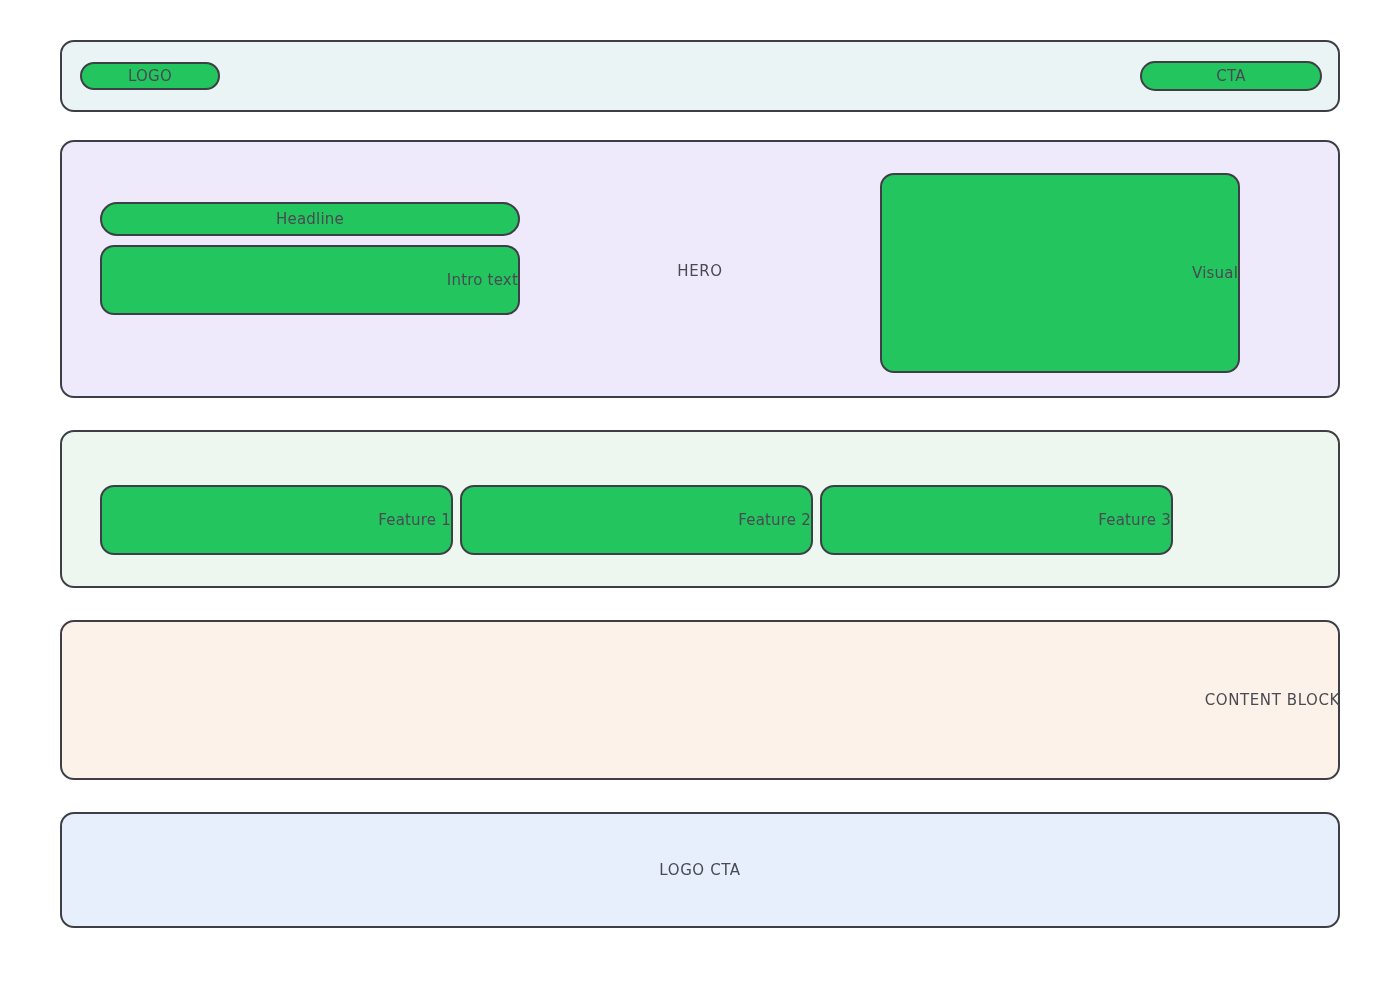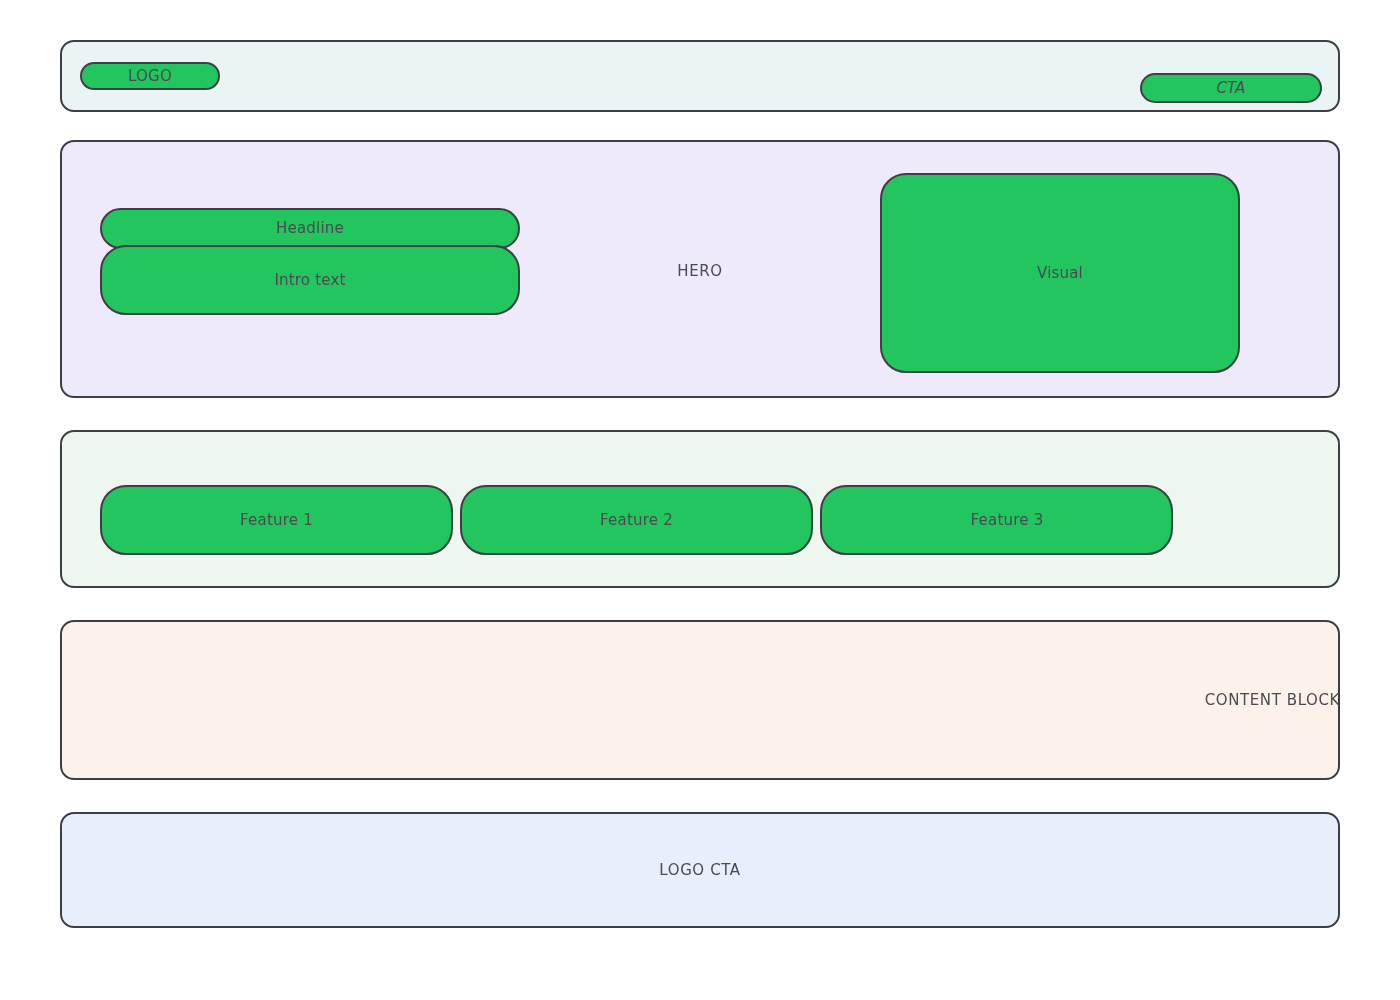--- a/index.html
+++ b/index.html
@@ -35,21 +35,21 @@
     position: absolute;
     box-sizing: border-box;
     border: 2.5px solid #3e3e46;
     background: #22c55e;
     display: flex;
     align-items: center;
     justify-content: center;
     text-align: center;
   }
   .box.pill { border-radius: 999px; }
-  .box.rounded { border-radius: 26px; }
+  .box.rounded { border-radius: 14px; justify-content: flex-end; }
 
   .label {
     font-size: 15px;
     color: #4a4a52;
     letter-spacing: 0.2px;
     line-height: 1;
     white-space: nowrap;
   }
   .label.caps {
     font-size: 15px;
@@ -63,28 +63,28 @@
     justify-content: center;
     pointer-events: none;
   }
 
   
   #header-section {
     left: 60px; top: 40px; width: 1280px; height: 72px;
     background: #eaf4f4;
   }
   #logo-chip  { left: 80px;  top: 62px; width: 140px; height: 28px; }
-  #header-cta { left: 1140px; top: 73px; width: 182px; height: 30px; font-style: italic; }
+  #header-cta { left: 1140px; top: 61px; width: 182px; height: 30px; }
 
   
   #hero-section {
     left: 60px; top: 140px; width: 1280px; height: 258px;
     background: #eeeafc;
   }
-  #hero-headline   { left: 100px; top: 208px; width: 420px; height: 41px; }
+  #hero-headline   { left: 100px; top: 202px; width: 420px; height: 34px; }
   #hero-intro      { left: 100px; top: 245px; width: 420px; height: 70px; }
   #hero-primary-cta{
     left: 100px; top: 331px; width: 160px; height: 35px;
     background: #e9eefb;
   }
   #hero-center-label { left: 560px; top: 255px; width: 280px; height: 32px; }
   #hero-visual     { left: 880px; top: 173px; width: 360px; height: 200px; }
 
   
   #features-section {

